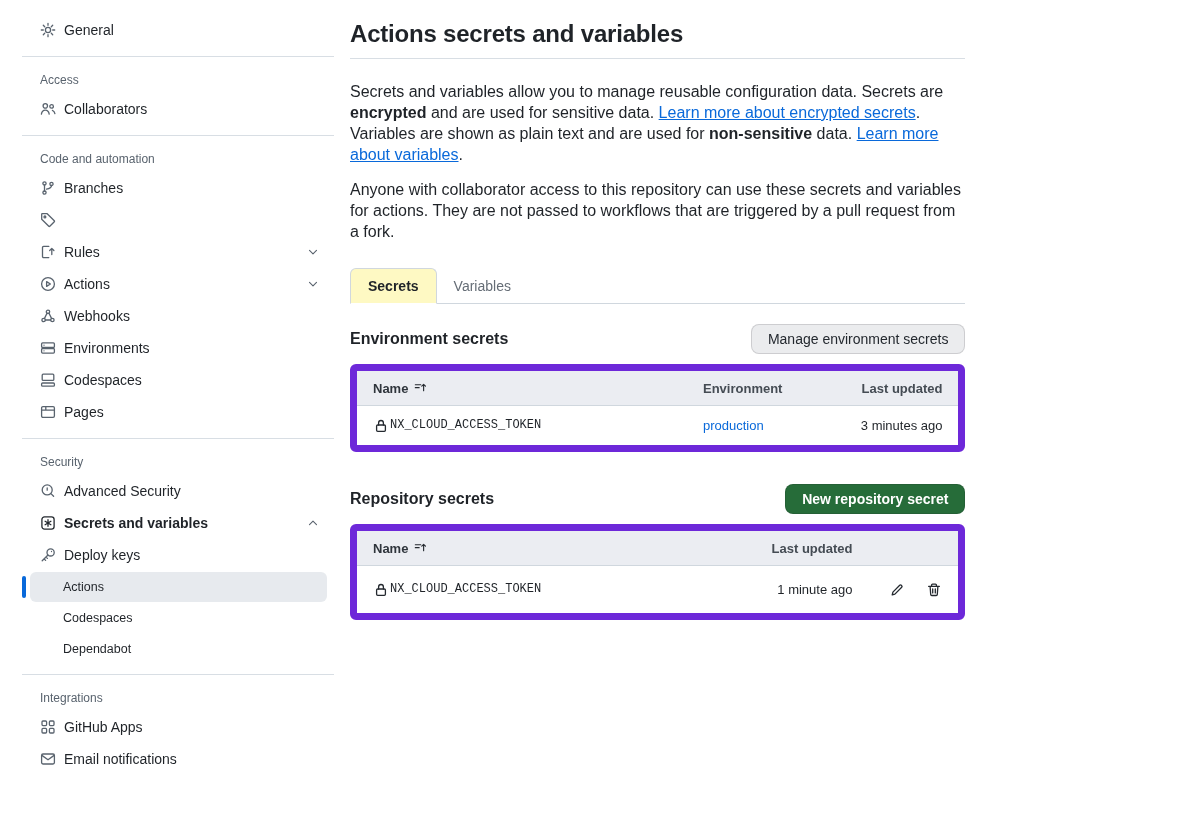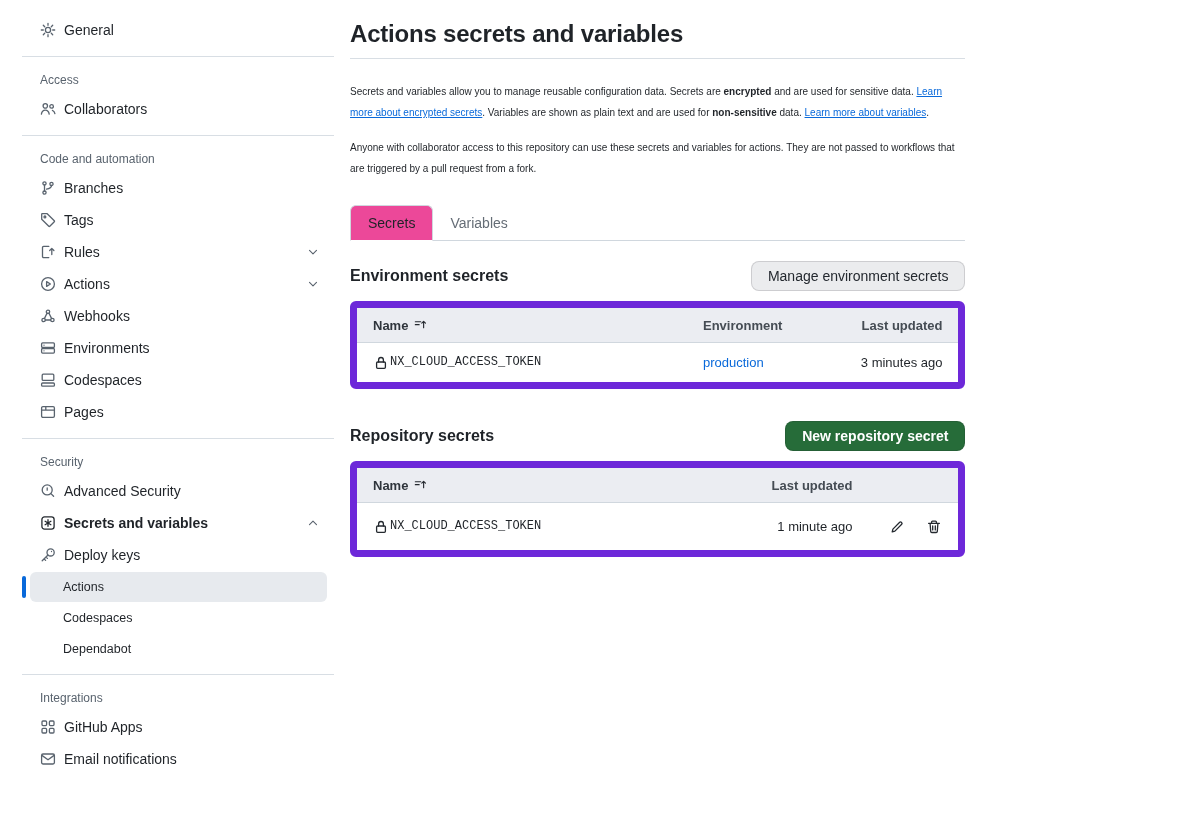--- a/index.html
+++ b/index.html
@@ -22,29 +22,29 @@
   .sub-item.selected { background:#e7eaee; }
   .sub-item.selected .active-bar { position:absolute; left:-8px; top:4px; width:4px; height:22px;
     border-radius:2px; background:#0969da; }
   svg.oct { stroke:#59636e; fill:none; stroke-width:1.3; stroke-linecap:round; stroke-linejoin:round; }
   svg.oct.dark { stroke:#24292f; }
 
   
   .main { flex:1; padding:20px 59px 0 16px; }
   .page-title { font-size:24px; font-weight:600; letter-spacing:-0.2px; }
   .title-divider { border:none; border-top:1px solid #d8dee4; margin-top:10px; }
-  .para { font-size:10px; line-height:21px; margin-top:22px; max-width:768px; }
+  .para { font-size:16px; line-height:21px; margin-top:22px; max-width:768px; }
   .para + .para { margin-top:14px; }
   .para b { font-weight:700; }
   .para a { color:#0969da; text-decoration:underline; cursor:pointer; }
 
   .tabs { display:flex; align-items:flex-end; border-bottom:1px solid #d0d7de; margin-top:26px; }
   .tab { font-size:14px; padding:9px 17px; cursor:pointer; color:#1f2328; }
-  .tab.active { background:#ec4899; border:1px solid #d0d7de; border-bottom:1px solid #fff;
-    border-radius:6px 6px 0 0; margin-bottom:-1px; }
+  .tab.active { background:#fef9c3; border:1px solid #d0d7de; border-bottom:1px solid #fff;
+    border-radius:6px 6px 0 0; margin-bottom:-1px;font-weight:bold; }
   .tab.inactive { color:#656d76; }
 
   .section-head { display:flex; align-items:center; justify-content:space-between; margin-top:20px; }
   .section-title { font-size:16px; font-weight:700; }
   .btn { font-size:14px; font-weight:500; border-radius:8px; padding:6px 16px; cursor:pointer;
     border:1px solid rgba(31,35,40,0.15); }
   .btn.gray { background:#ebecee; color:#24292f; }
   .btn.green { background:#266c39; color:#ffffff; border-color:rgba(31,35,40,0.15); font-weight:600; }
 
   .table { border:7px solid #6d28d9; border-radius:6px; margin-top:10px; overflow:hidden; }
@@ -195,21 +195,20 @@
           </svg>
         </span>
       <span class="lbl">Branches</span>
     </div>
     <div class="side-item">
       <span class="icn">
           <svg class="oct" width="16" height="16" viewBox="0 0 16 16">
             <use href="#i-tag"></use>
           </svg>
         </span>
-      <span class="lbl">Tags</span>
     </div>
     <div class="side-item">
       <span class="icn">
           <svg class="oct" width="16" height="16" viewBox="0 0 16 16">
             <use href="#i-rules"></use>
           </svg>
         </span>
       <span class="lbl">Rules</span>
       <span class="chev"><svg class="oct" width="14" height="14" viewBox="0 0 16 16" stroke-width="1.5">
             <use href="#i-chev-down"></use>

